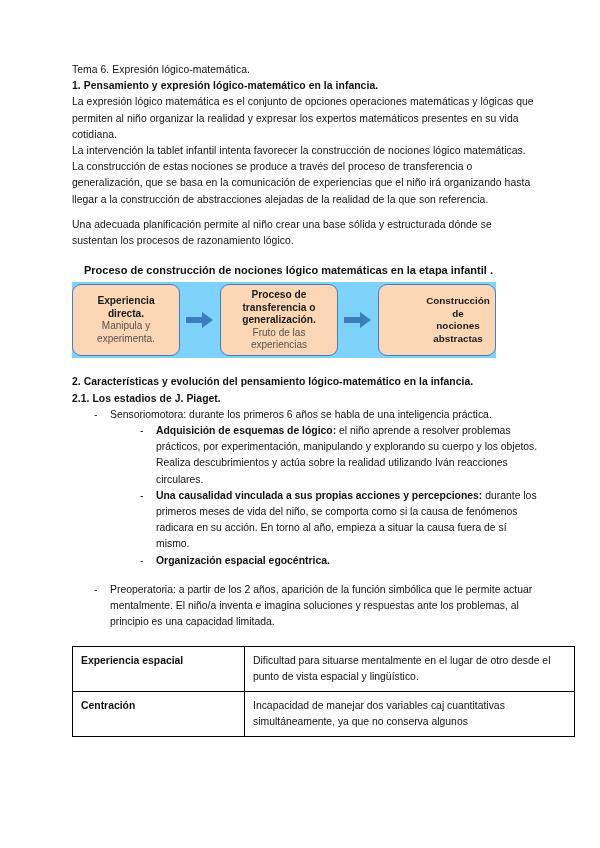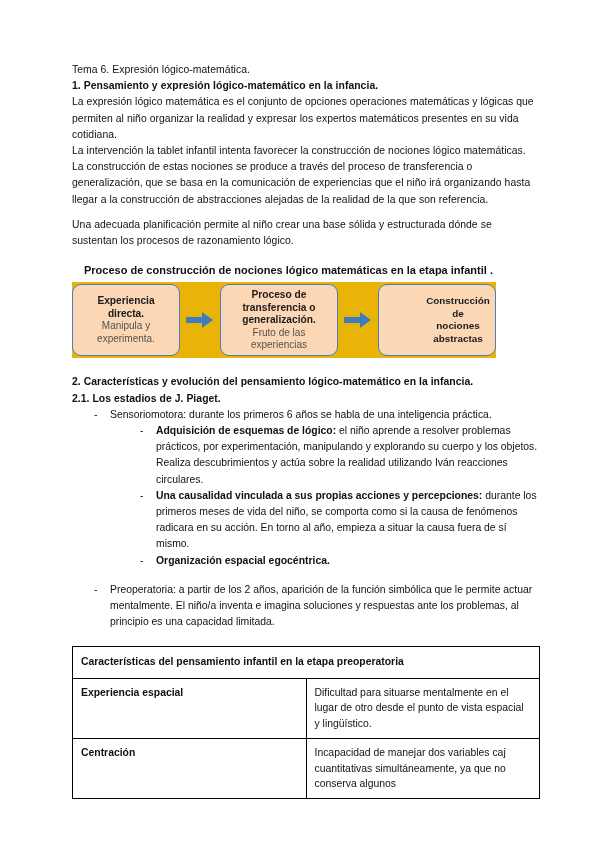--- a/index.html
+++ b/index.html
@@ -54,21 +54,21 @@
     font-weight: bold;
     line-height: 16.2px;
     color: #111111;
     padding-left: 12px;
   }
   .diagram {
     position: relative;
     margin-top: 4px;
     width: 424px;
     height: 76px;
-    background: #eab308;
+    background: #7dd3fc;
     display: flex;
     align-items: center;
   }
   .dbox {
     box-sizing: border-box;
     background: #fbd7b5;
     border: 1.4px solid #4a7ebb;
     border-radius: 9px;
     text-align: center;
     display: flex;
@@ -243,23 +243,20 @@
 
     <div class="spacer-md"></div>
 
     <div class="bullet-l1">
       <span class="dash">-</span>
       <span>Preoperatoria: a partir de los 2 años, aparición de la función simbólica que le permite actuar mentalmente. El niño/a inventa e imagina soluciones y respuestas ante los problemas, al principio es una capacidad limitada.</span>
     </div>
 
     <table class="chars">
       <tbody>
-          <tr>
-        <td class="hdr" colspan="2">Características del pensamiento infantil en la etapa preoperatoria</td>
-      </tr>
       <tr>
         <td class="term">Experiencia espacial</td>
         <td class="desc">Dificultad para situarse mentalmente en el lugar de otro desde el punto de vista espacial y lingüístico.</td>
       </tr>
       <tr>
         <td class="term">Centración</td>
         <td class="desc">Incapacidad de manejar dos variables caj cuantitativas simultáneamente, ya que no conserva algunos</td>
       </tr>
     </tbody>
       </table>

